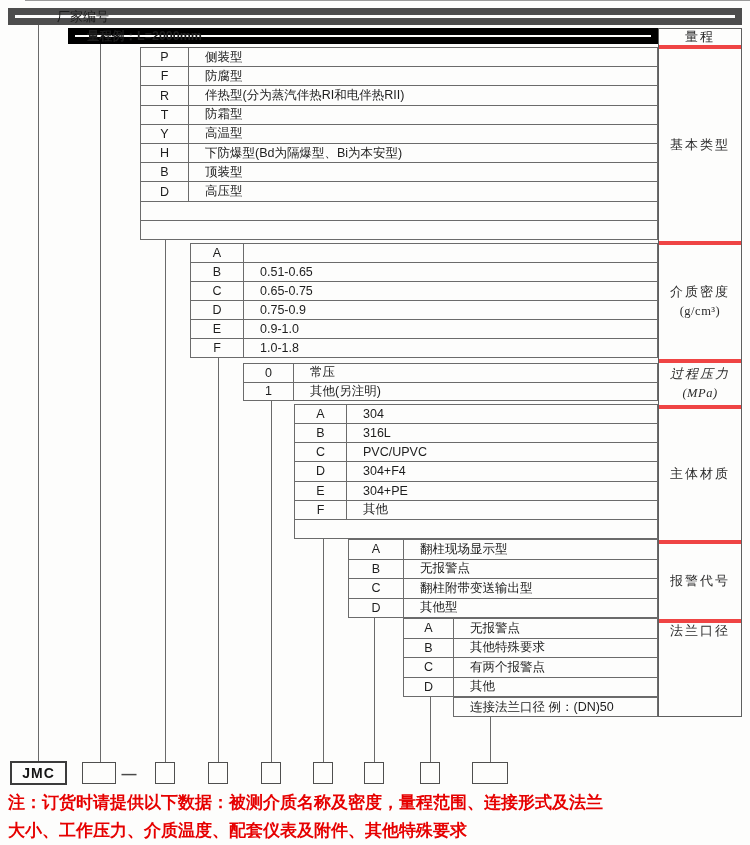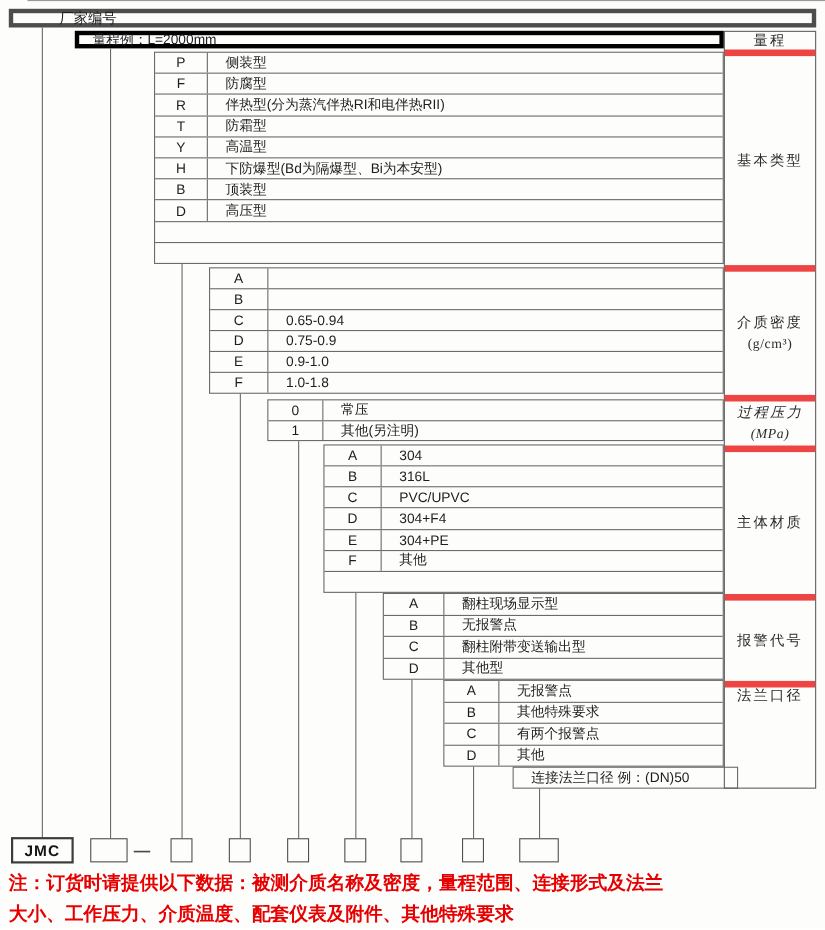--- a/index.html
+++ b/index.html
@@ -2,21 +2,21 @@
 <html><head>
 <meta charset="utf-8">
 <style>
   html,body{margin:0;padding:0;background:#ffffff;}
   .page{
     position:relative;width:750px;height:845px;background:#fdfdfc;
     font-family:"Liberation Sans","DejaVu Sans",sans-serif;color:#1d1d1d;overflow:hidden;
   }
   .edge-line{position:absolute;left:25px;top:0;width:725px;height:1px;background:#9a9a9a;}
   .hbox{
-    position:absolute;box-sizing:border-box;border:4px solid #000000;
+    position:absolute;box-sizing:border-box;border:7px solid #000000;
     display:flex;align-items:center;font-size:13px;background:transparent;
   }
   .tbl{
     position:absolute;box-sizing:border-box;border:1px solid #6b6b6b;
     display:flex;flex-direction:column;background:transparent;
   }
   .trow{flex:1;display:flex;align-items:stretch;min-height:0;}
   .trow + .trow{border-top:1px solid #6b6b6b;}
   .code{
     box-sizing:border-box;border-right:1px solid #6b6b6b;flex:none;
@@ -24,21 +24,21 @@
   }
   .lbl{flex:1;display:flex;align-items:center;padding-left:16px;font-size:12.5px;white-space:nowrap;overflow:hidden;}
   .cat{
     position:absolute;left:658px;top:28px;width:84px;height:689px;
     box-sizing:border-box;border:1px solid #5f5f5f;display:flex;flex-direction:column;background:transparent;
   }
   .ccell{
     box-sizing:border-box;flex:none;display:flex;flex-direction:column;align-items:center;justify-content:center;
     font-family:"Liberation Serif","DejaVu Serif",serif;font-size:13px;letter-spacing:2px;color:#2b2b2b;line-height:1.55;
   }
-  .ccell + .ccell{border-top:6px solid #ef4444;}
+  .ccell + .ccell{border-top:4px solid #ef4444;}
   .cunit{letter-spacing:0.5px;font-size:12.5px;}
   .stem{position:absolute;width:1px;background:#6a6a6a;}
   .bbox{
     position:absolute;top:762px;height:22px;box-sizing:border-box;
     border:1px solid #4f4f4f;background:transparent;
   }
   .jmc{
     position:absolute;left:10px;top:761px;width:57px;height:24px;box-sizing:border-box;
     border:2px solid #3c3c3c;display:flex;align-items:center;justify-content:center;
     font-weight:bold;font-size:14px;letter-spacing:1px;color:#141414;
@@ -58,21 +58,21 @@
 
 <div class="page">
 
   <div class="edge-line"></div>
 
   <div class="hbox" style="left:8px;top:8px;width:734px;height:17px;border-color:#4d4d4d;">
     <span style="padding-left:42px;">厂家编号</span>
   </div>
 
   <div class="hbox" style="left:68px;top:28px;width:590px;height:16px;font-size:12.5px;">
-    <span style="padding-left:12px;">量程例：L=2000mm</span>
+    <span style="padding-left:12px;font-weight:bold;">量程例：L=2000mm</span>
   </div>
 
   <div class="tbl" style="left:140px;top:47px;width:518px;height:193px;">
     <div class="trow">
       <div class="code" style="width:48px;">P</div>
       <div class="lbl">侧装型</div>
     </div>
     <div class="trow">
       <div class="code" style="width:48px;">F</div>
       <div class="lbl">防腐型</div>
@@ -108,24 +108,25 @@
         <div class="lbl"></div>
       </div>
   </div>
 
   <div class="tbl" style="left:190px;top:243px;width:468px;height:115px;">
     <div class="trow">
       <div class="code" style="width:53px;">A</div>
     </div>
     <div class="trow">
       <div class="code" style="width:53px;">B</div>
+      <div class="lbl">0.51-0.65</div>
     </div>
     <div class="trow">
       <div class="code" style="width:53px;">C</div>
-      <div class="lbl">0.65-0.94</div>
+      <div class="lbl">0.65-0.75</div>
     </div>
     <div class="trow">
       <div class="code" style="width:53px;">D</div>
       <div class="lbl">0.75-0.9</div>
     </div>
     <div class="trow">
       <div class="code" style="width:53px;">E</div>
       <div class="lbl">0.9-1.0</div>
     </div>
     <div class="trow">
@@ -206,21 +207,21 @@
     <div class="trow">
       <div class="code" style="width:50px;">C</div>
       <div class="lbl">有两个报警点</div>
     </div>
     <div class="trow">
       <div class="code" style="width:50px;">D</div>
       <div class="lbl">其他</div>
     </div>
   </div>
 
-  <div class="tbl" style="left:466px;top:697px;width:205px;height:20px;">
+  <div class="tbl" style="left:453px;top:697px;width:205px;height:20px;">
     <div class="trow">
       <div class="lbl">连接法兰口径 例：(DN)50</div>
     </div>
   </div>
 
   <div class="cat">
     <div class="ccell" style="height:16px;">
       <span>量程</span>
     </div>
     <div class="ccell" style="height:196px;">

